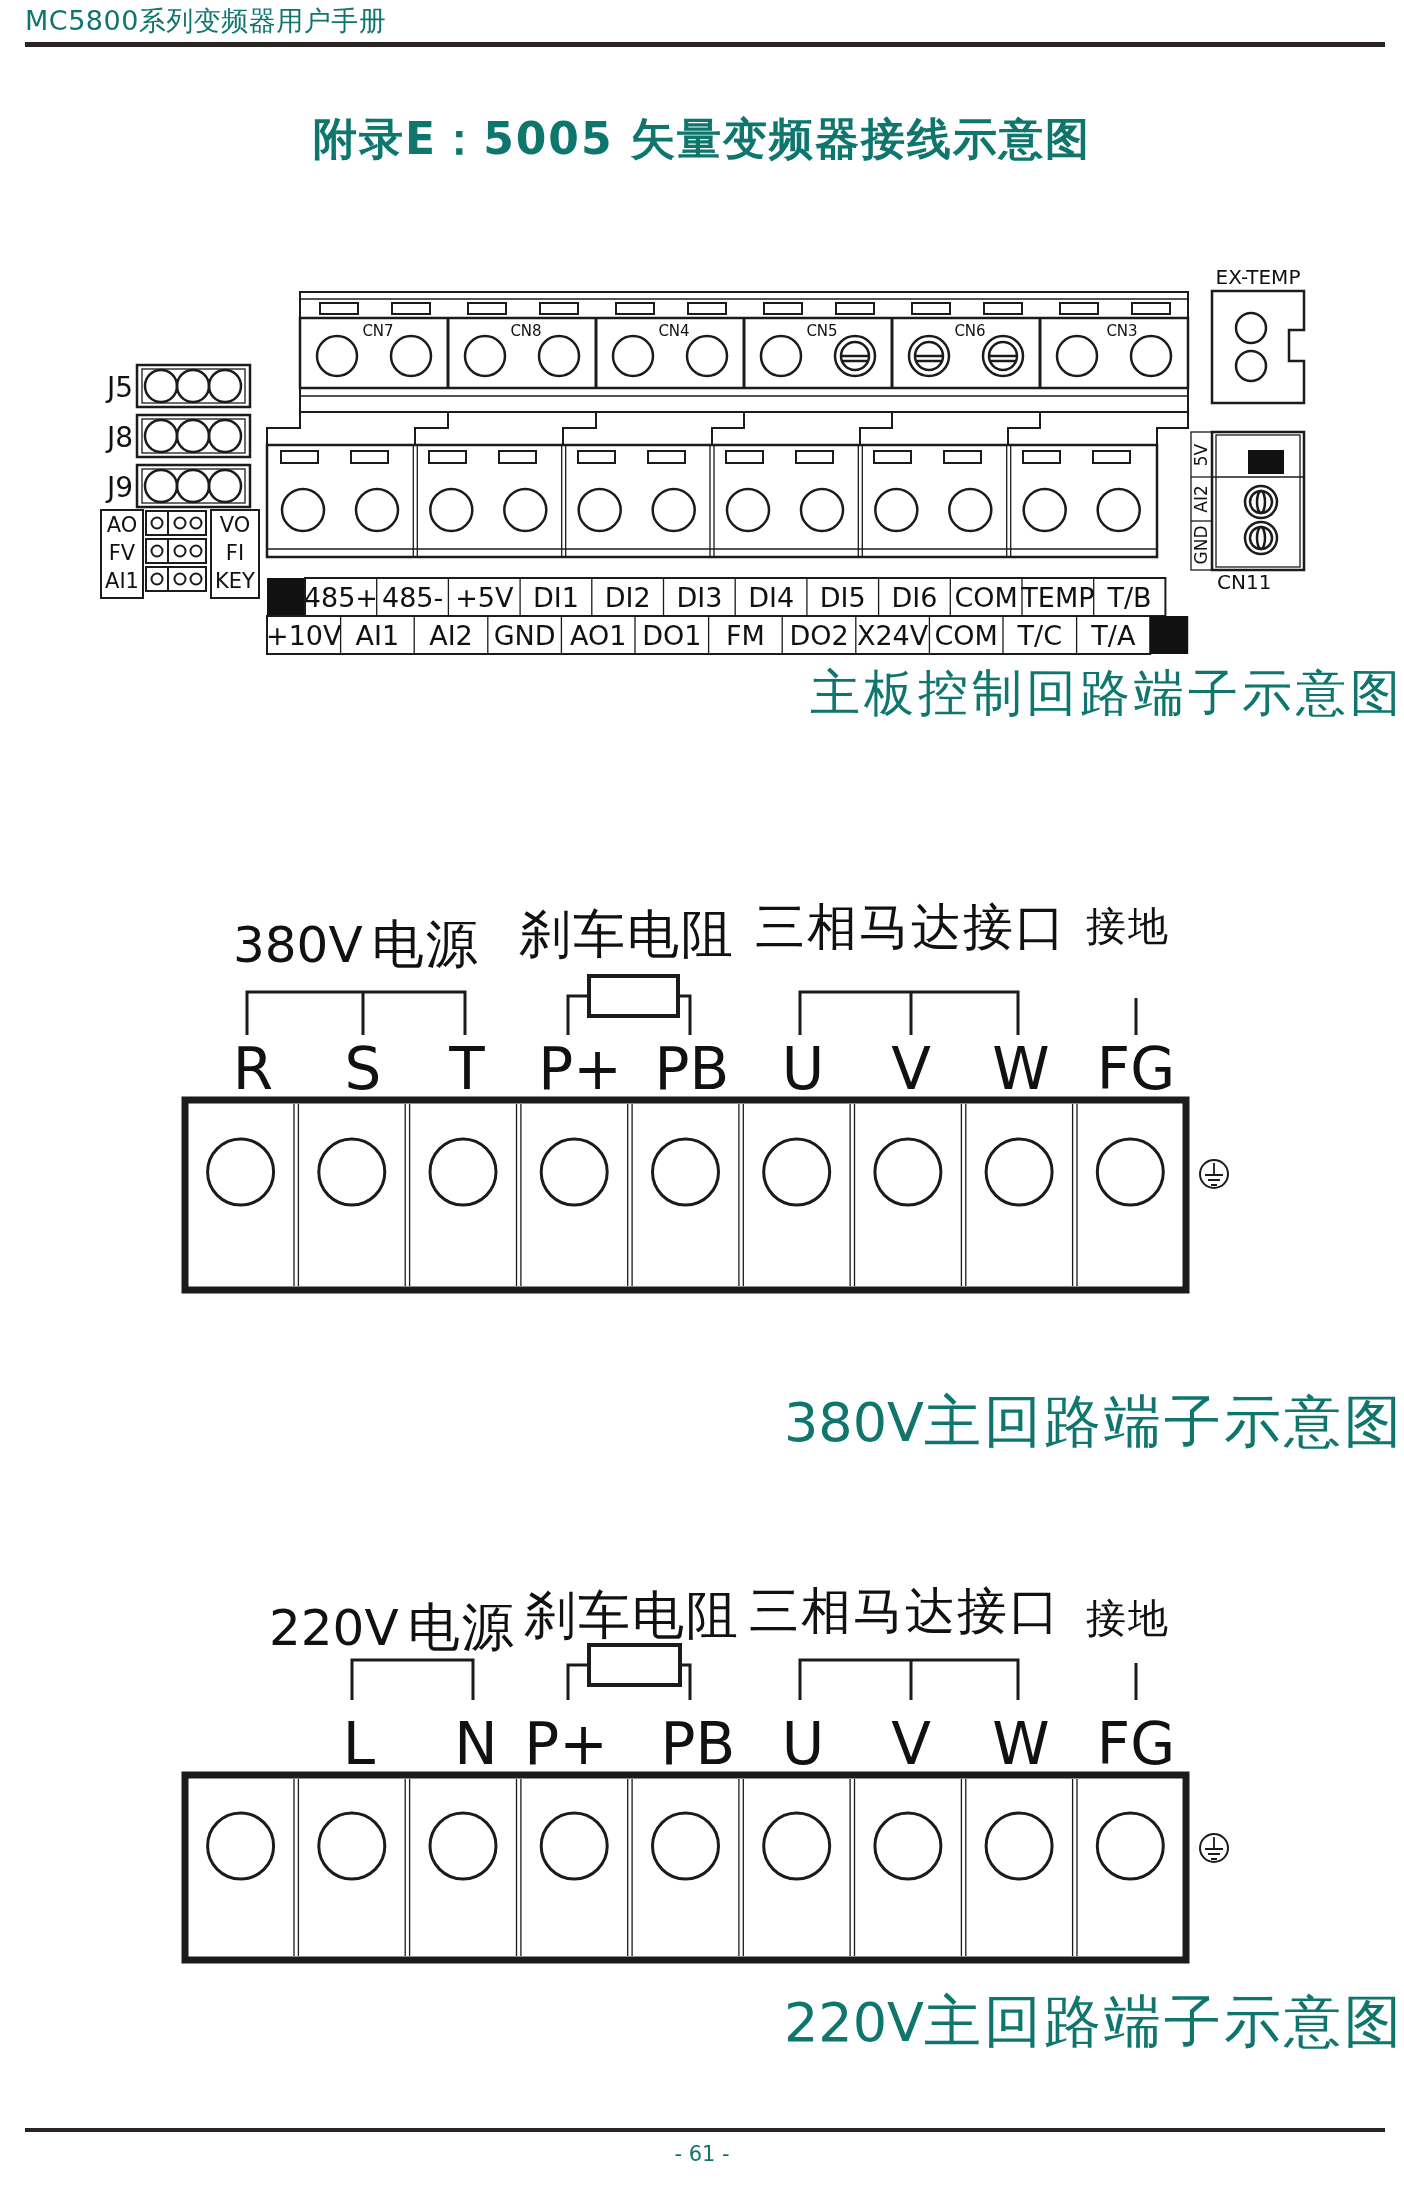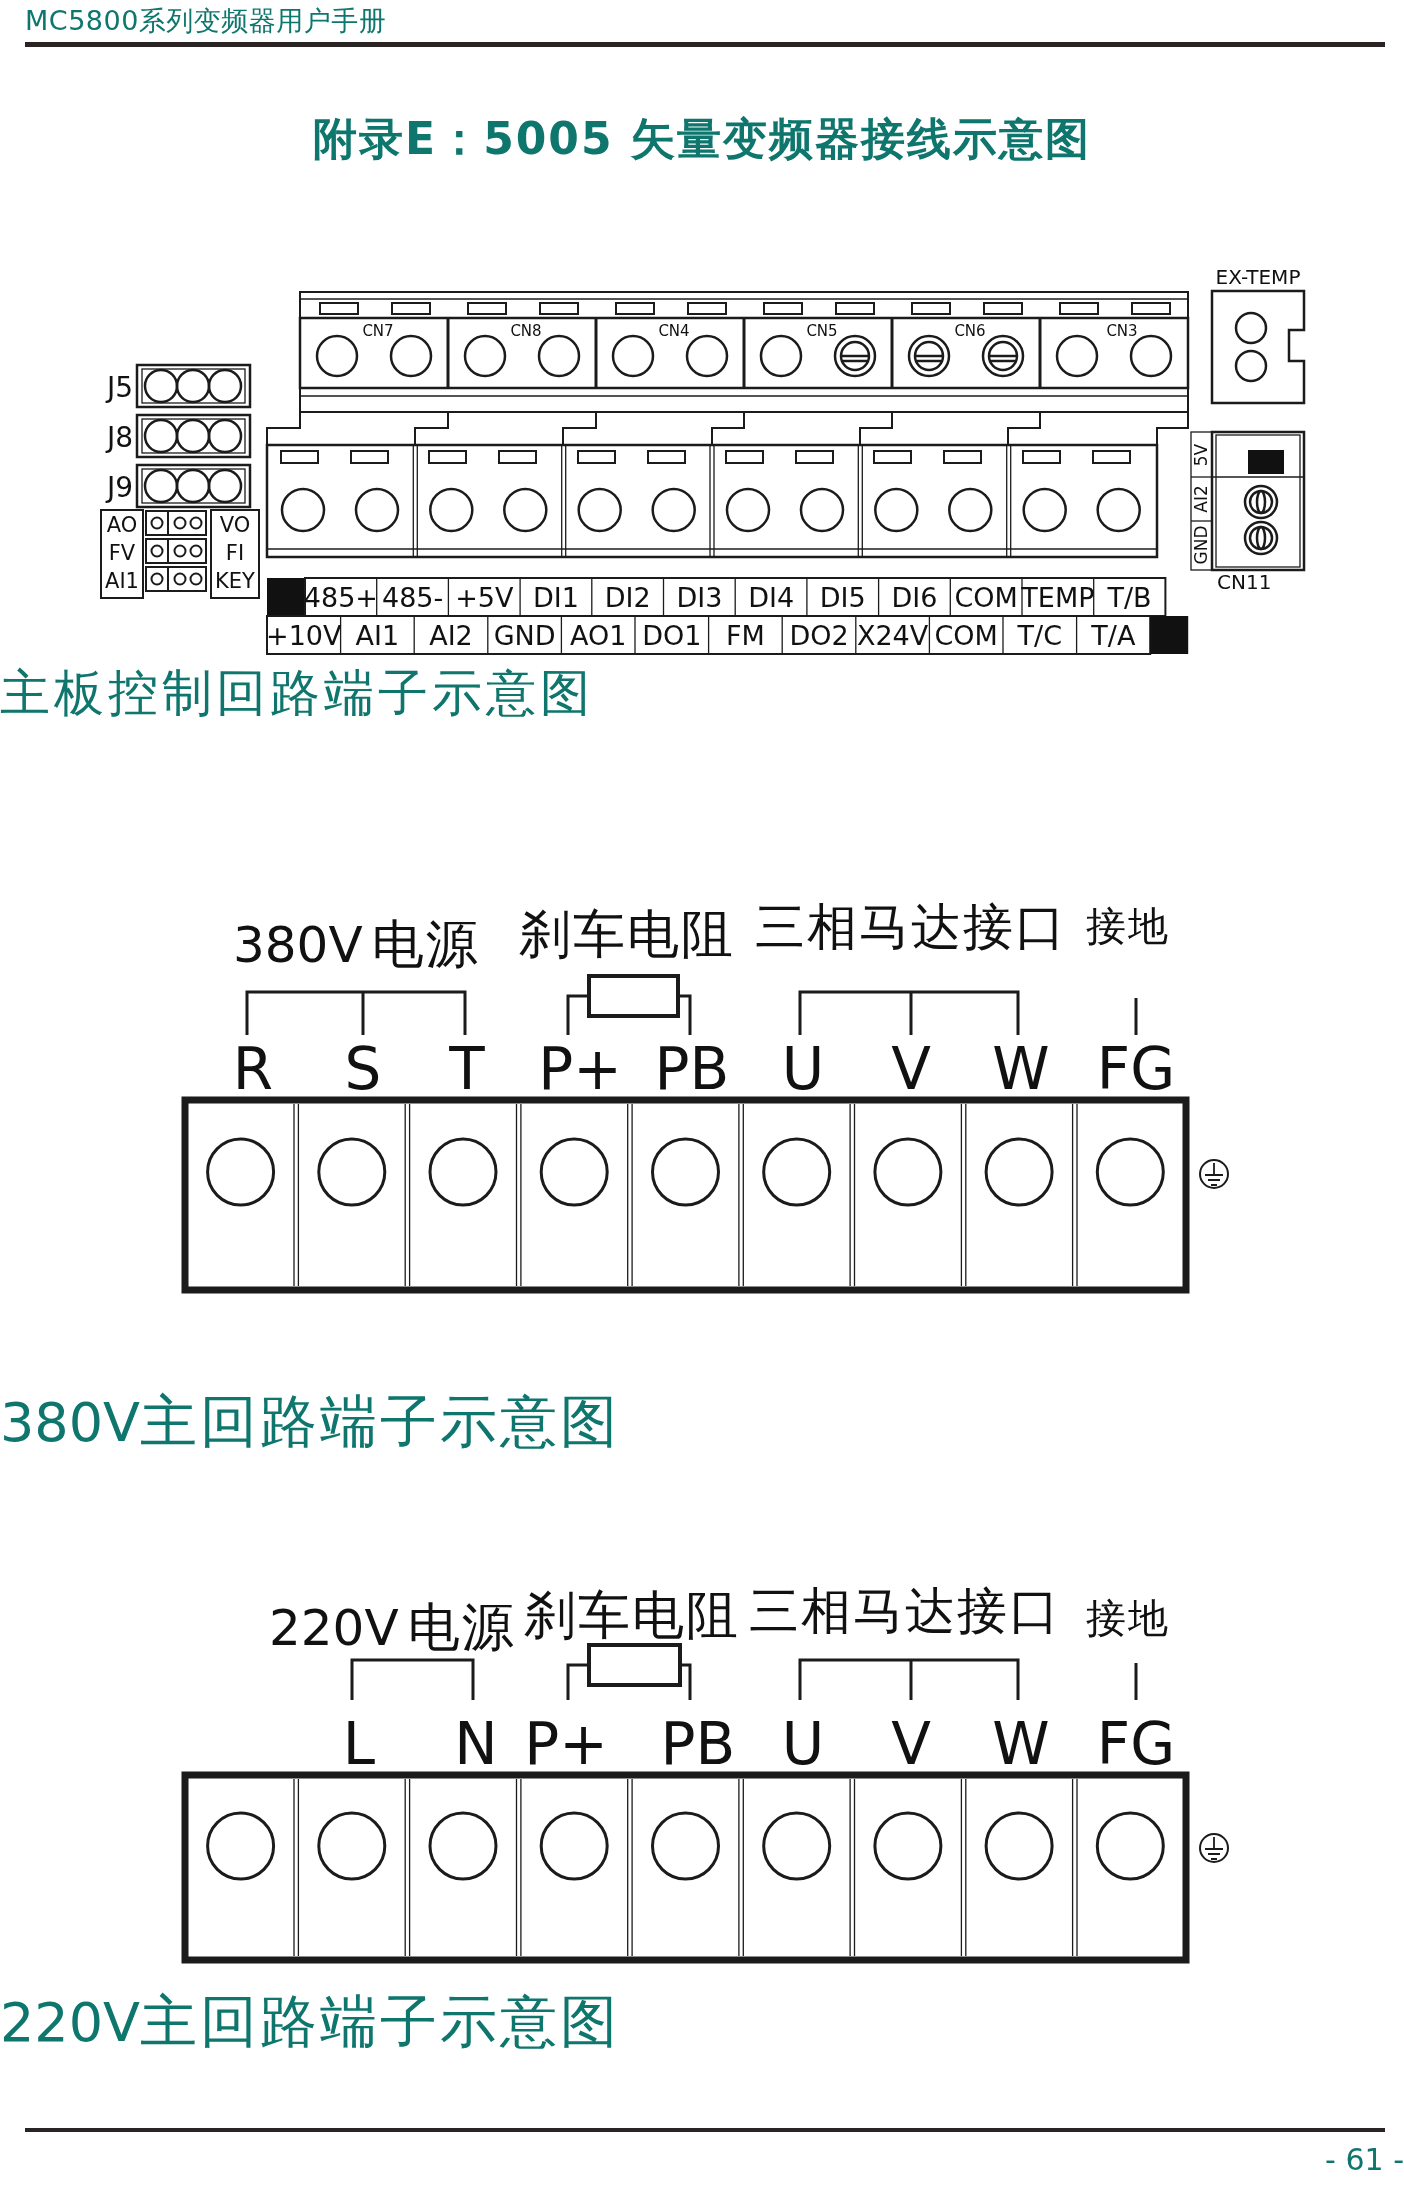--- a/index.html
+++ b/index.html
@@ -2,27 +2,27 @@
 <html><head>
 <meta charset="utf-8">
 <style>
   html,body{margin:0;padding:0;background:#ffffff;}
   #page{position:relative;width:1404px;height:2185px;background:#ffffff;overflow:hidden;
         font-family:"DejaVu Sans","Liberation Sans",sans-serif;color:#0f766e;}
   .abs{position:absolute;}
   #hdr-text{left:25px;top:3px;font-size:27px;letter-spacing:0.5px;}
   #hdr-rule{left:25px;top:42px;width:1360px;height:5px;background:#2a2424;}
   #page-title{left:0;top:110px;width:1404px;text-align:center;font-size:44px;font-weight:bold;letter-spacing:2px;}
-  .cap{left:0;width:1404px;text-align:left;}
+  .cap{left:0;width:1404px;text-align:right;}
   .cap .serif{font-family:"DejaVu Serif","Liberation Serif",serif;}
   #cap-board{top:660px;font-size:50px;font-family:"DejaVu Serif","Liberation Serif",serif;letter-spacing:4px;}
   #cap-380{top:1384px;} #cap-220{top:1984px;}
   .cap .num{font-size:54px;font-weight:500;} .cap .serif{font-size:57px;letter-spacing:3px;}
   #ftr-rule{left:25px;top:2128px;width:1360px;height:4px;background:#2a2424;}
-  #ftr-text{left:0;top:2142px;width:1404px;text-align:right;font-size:30px;}
+  #ftr-text{left:0;top:2142px;width:1404px;text-align:center;font-size:21px;}
   svg{position:absolute;left:0;}
   .ln{stroke:#1b1b1b;fill:none;}
   .s1{stroke-width:1.3;} .s2{stroke-width:2;} .s25{stroke-width:2.5;} .s3{stroke-width:3;} .s4{stroke-width:4;} .s7{stroke-width:7;}
   text{fill:#111;stroke:none;}
   .bk{fill:#111;stroke:none;}
   .t15{font:15px "DejaVu Sans",sans-serif;}
   .t20{font:20px "DejaVu Sans",sans-serif;}
   .t21{font:21px "DejaVu Sans",sans-serif;}
   .t18{font:17px "DejaVu Sans",sans-serif;}
   .t28{font:28px "DejaVu Sans",sans-serif;}

